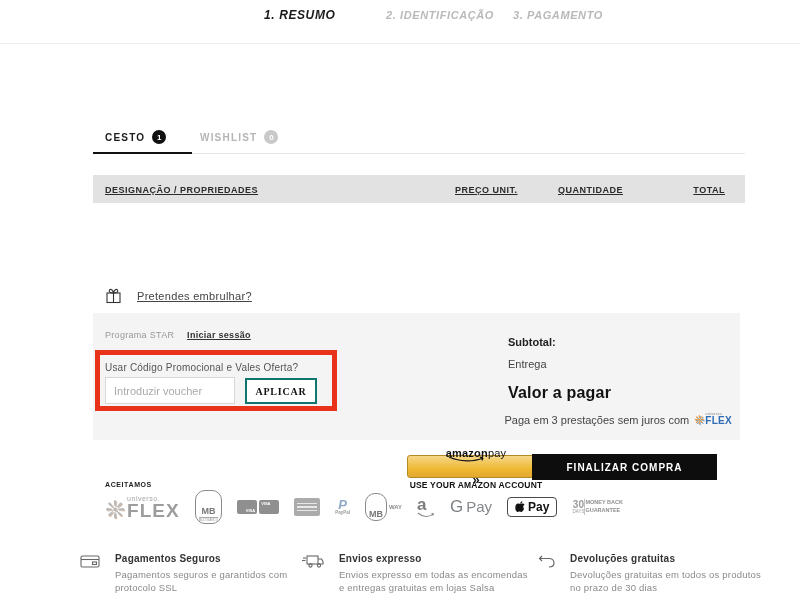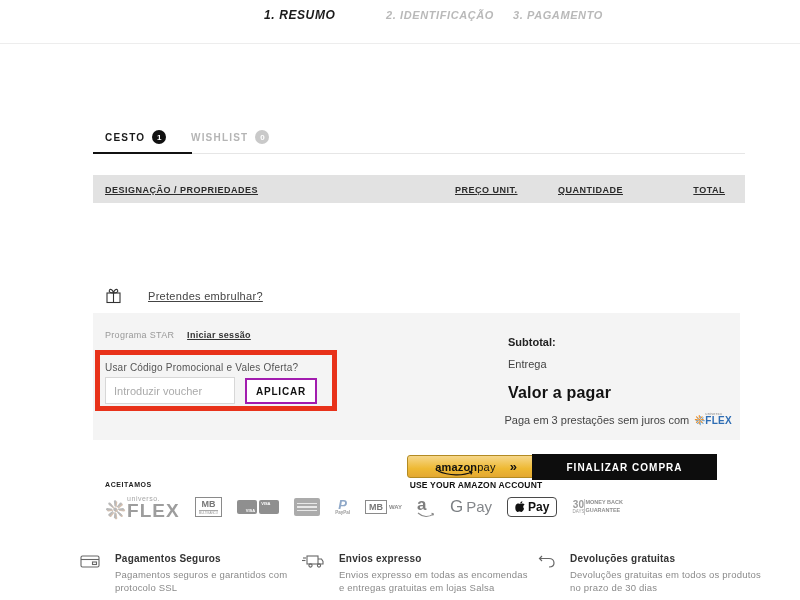--- a/index.html
+++ b/index.html
@@ -9,75 +9,75 @@
 
   
   .topbar { position:absolute; top:0; left:0; width:800px; height:44px; background:#fff; border-bottom:1px solid #ededed;font-style:italic; }
   .step { position:absolute; top:9px; font-size:11px; letter-spacing:.6px; color:#b9b9b9; font-weight:bold; white-space:nowrap; }
   .step.active { color:#1a1a1a; font-size:12px; top:8px; }
   .step1 { left:264px; } .step2 { left:386px; } .step3 { left:513px; }
 
   
   .tabs { position:absolute; top:128px; left:93px; width:652px; height:26px; border-bottom:1px solid #e6e6e6; }
   .tab { position:absolute; top:2px; display:flex; align-items:center; gap:7px; cursor:pointer; }
-  .tab-cesto { left:12px; } .tab-wishlist { left:98px; }
+  .tab-cesto { left:12px; } .tab-wishlist { left:107px; }
   .tab-label { font-size:10px; font-weight:bold; letter-spacing:1.2px; color:#1a1a1a; }
   .tab-wishlist .tab-label { color:#b5b5b5; }
   .badge { width:14px; height:14px; border-radius:50%; background:#111; color:#fff; font-size:8px; font-weight:bold; display:flex; align-items:center; justify-content:center; }
   .badge.muted { background:#c9c9c9; }
   .tab-underline { position:absolute; left:0; top:24px; width:99px; height:2px; background:#111; }
 
   
   .thead { position:absolute; top:175px; left:93px; width:652px; height:28px; background:#e2e2e2; }
   .th { position:absolute; top:10px; font-size:9px; font-weight:bold; letter-spacing:.5px; color:#2b2b2b; white-space:nowrap;text-decoration:underline; }
   .th1 { left:12px; } .th2 { left:362px; } .th3 { left:465px; } .th4 { right:20px; }
 
   
-  .gift-row { position:absolute; top:287px; left:105px; display:flex; align-items:center; gap:26px;justify-content:center; }
+  .gift-row { position:absolute; top:287px; left:105px; display:flex; align-items:center; gap:15px;justify-content:center; }
   .gift-link { font-size:11px; color:#444; text-decoration:underline; letter-spacing:.3px; cursor:pointer; }
 
   
   .panel { position:absolute; top:313px; left:93px; width:647px; height:127px; background:#f4f4f4; }
   .star-row { position:absolute; top:17px; left:12px; font-size:9px; color:#999; letter-spacing:.3px; }
   .login-link { color:#333; text-decoration:underline; margin-left:10px; font-weight:bold; cursor:pointer; }
   .red-box { position:absolute; top:37px; left:2px; width:242px; height:61px; border:5px solid #e8321a; background:transparent; }
   .voucher-label { position:absolute; top:49px; left:12px; font-size:10px; color:#555; letter-spacing:.2px; }
   .voucher-input { position:absolute; top:64px; left:12px; width:130px; height:27px; border:1px solid #d7d7d7; background:#fff; font-size:11px; color:#333; padding:0 8px; font-family:"Liberation Sans",sans-serif; }
   .voucher-input::placeholder { color:#aaa; }
-  .apply-btn { position:absolute; top:65px; left:152px; width:72px; height:26px; background:#fff; border:2px solid #a21caf; font-size:10px; font-weight:bold; letter-spacing:.8px; color:#111; cursor:pointer; font-family:Liberation Sans, sans-serif; }
+  .apply-btn { position:absolute; top:65px; left:152px; width:72px; height:26px; background:#fff; border:2px solid #0f766e; font-size:10px; font-weight:bold; letter-spacing:.8px; color:#111; cursor:pointer; font-family:Liberation Serif, serif; }
   .sum-subtotal { position:absolute; top:23px; left:415px; font-size:11px; font-weight:bold; color:#222; }
   .sum-entrega  { position:absolute; top:45px; left:415px; font-size:11px; color:#444; }
   .sum-valor    { position:absolute; top:71px; left:415px; font-size:16px; font-weight:bold; color:#111; letter-spacing:.2px; }
   .flex-note { position:absolute; top:99px; right:8px; display:flex; align-items:flex-end; gap:5px; font-size:11px; color:#444; }
   .flex-mini { display:inline-flex; align-items:flex-end; gap:1px; line-height:1; }
   .flex-spark { font-size:12px; color:#f08c1e; text-shadow:1px 1px 0 #6aa5d8; }
   .flex-mini-txt { display:flex; flex-direction:column; align-items:flex-start; }
   .flex-mini-uni { font-size:4px; color:#888; letter-spacing:.2px; }
   .flex-mini-flex { font-size:10px; font-weight:bold; color:#2e6db4; letter-spacing:.3px; }
 
   
   .amazon-btn { position:absolute; top:455px; left:407px; width:138px; height:23px; border-radius:3px;
     background:linear-gradient(#f6d78a,#eeb933 60%,#e3a832); border:1px solid #b38b22;
-    display:flex; align-items:center; justify-content:center; gap:14px; cursor:pointer; }
+    display:flex; align-items:center; justify-content:center; gap:14px; cursor:pointer;flex-direction:column; }
   .amz-logo { position:relative; font-size:11px; color:#111; font-weight:bold; letter-spacing:.2px; }
   .amz-logo .lite { font-weight:normal; }
   .amz-smile { position:absolute; left:2px; bottom:-3px; }
   .amz-chev { font-size:13px; font-weight:bold; color:#111; line-height:1; }
   .amazon-note { position:absolute; top:480px; left:402px; width:148px; text-align:center; font-size:8.5px; font-weight:bold; color:#111; letter-spacing:.2px; }
   .finalizar-btn { position:absolute; top:454px; left:532px; width:185px; height:26px; background:#0d0d0d; color:#fff; border:none; font-size:10px; font-weight:bold; letter-spacing:1px; cursor:pointer; font-family:"Liberation Sans",sans-serif; }
 
   
   .aceitamos { position:absolute; top:481px; left:105px; font-size:7px; font-weight:bold; letter-spacing:.6px; color:#222; }
   .pay-row { position:absolute; top:492px; left:105px; width:600px; height:30px; display:flex; align-items:center; gap:15px; }
   .flex-big { display:flex; align-items:flex-end; gap:2px; filter:grayscale(0.1); }
   .flex-big-spark { font-size:24px; line-height:.8; color:#b9b9b9; text-shadow:1px 1px 0 #d8c2b0; }
   .flex-big-txt { display:flex; flex-direction:column; }
   .flex-big-uni { font-size:7px; color:#a5a5a5; letter-spacing:.5px; }
   .flex-big-flex { font-size:19px; font-weight:bold; color:#9d9d9d; letter-spacing:1px; line-height:.9; }
-  .mb-box { border:1.5px solid #8a8a8a; border-radius:0; padding:2px 3px 1px; display:flex; flex-direction:column; align-items:center; }
+  .mb-box { border:1.5px solid #8a8a8a; border-radius:10px; padding:16px 3px 1px; display:flex; flex-direction:column; align-items:center; }
   .mb-txt { font-size:9px; font-weight:bold; color:#777; line-height:1; }
   .mb-sub { font-size:3px; color:#999; border-top:1px solid #aaa; margin-top:1px; }
   .cards { display:flex; gap:2px; }
   .card-dark { width:20px; height:14px; border-radius:2px; background:#8f8f8f; color:#fff; font-size:4px; font-weight:bold; display:flex; align-items:flex-end; justify-content:flex-end; padding:1px 2px; }
   .card-dark.b { align-items:flex-start; justify-content:flex-start; }
   .card-amex { width:26px; height:18px; border-radius:2px; background:#ababab; display:flex; flex-direction:column; justify-content:center; gap:2px; padding:0 3px; }
   .card-amex i { display:block; height:1.5px; background:#e8e8e8; }
   .paypal { display:flex; flex-direction:column; align-items:center; line-height:1; }
   .pp-p { font-size:13px; font-weight:bold; font-style:italic; color:#8fa8c8; }
   .pp-word { font-size:4.5px; color:#9a9a9a; font-weight:bold; }

